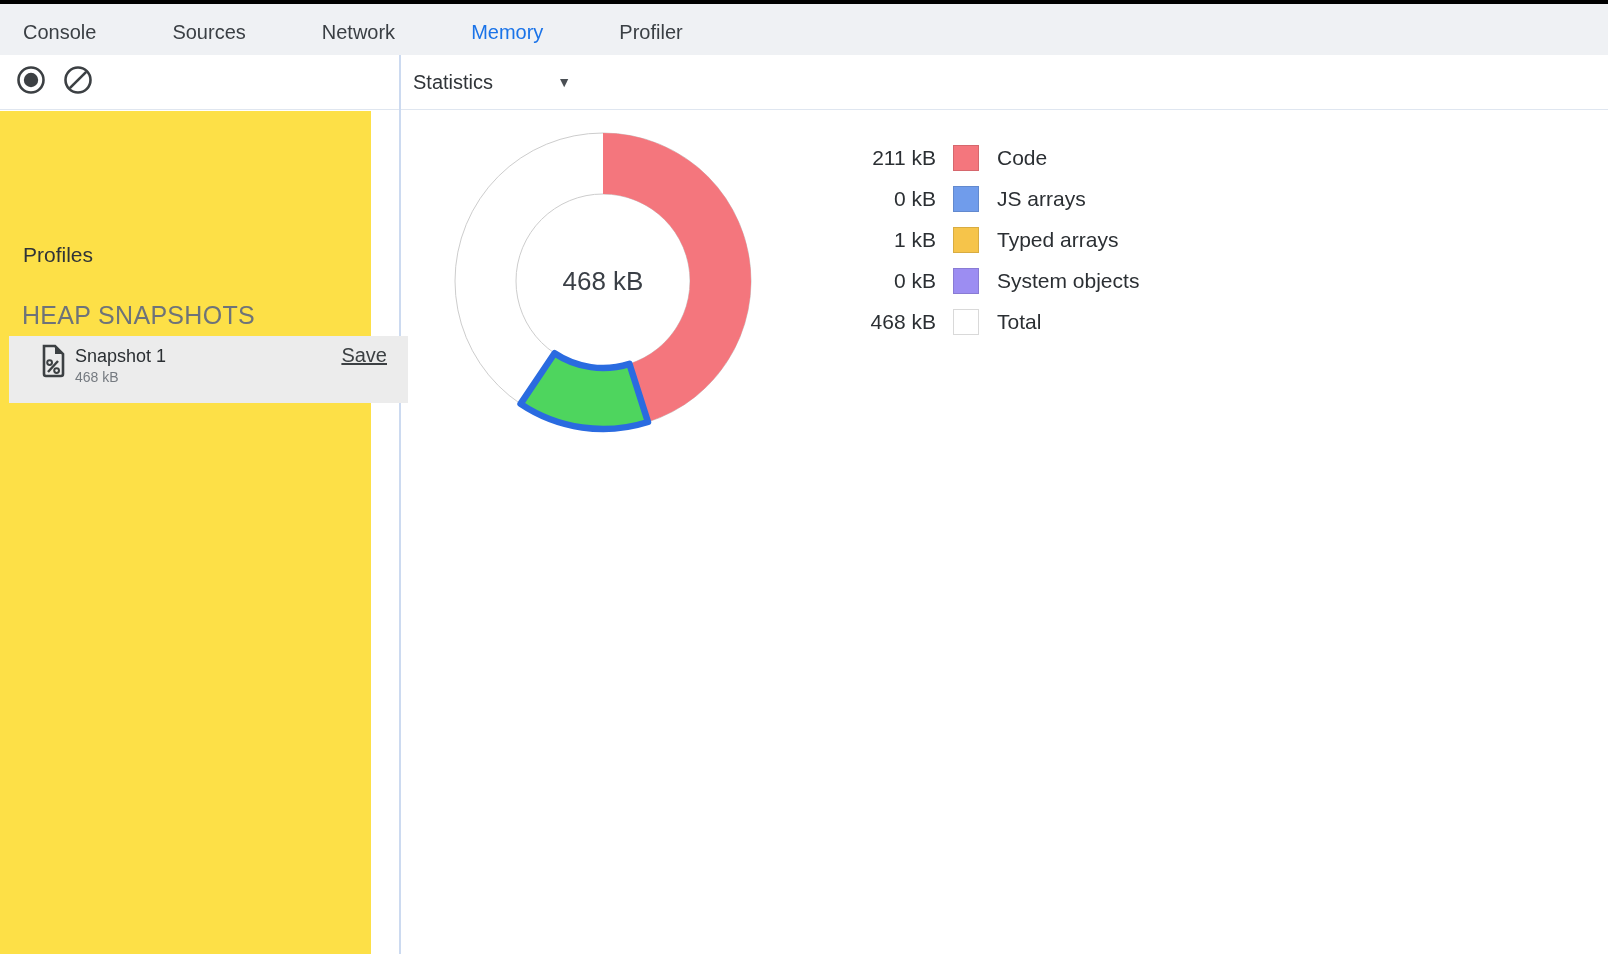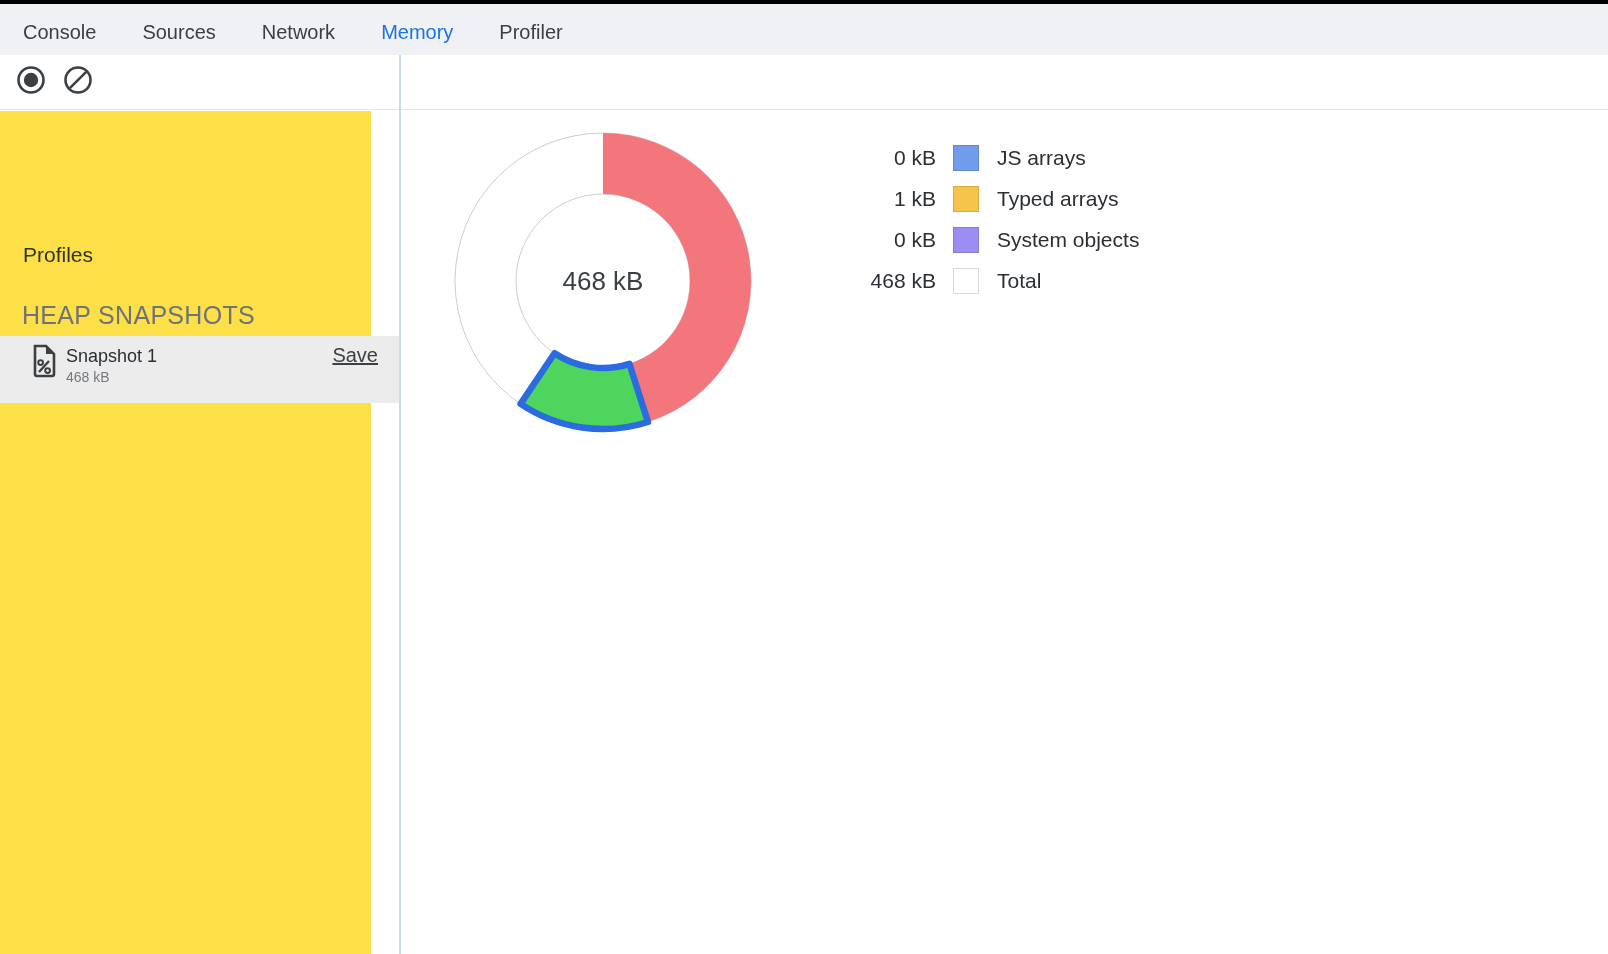--- a/index.html
+++ b/index.html
@@ -3,21 +3,21 @@
 <meta charset="utf-8">
 <style>
   * { margin:0; padding:0; box-sizing:border-box; }
   html,body { width:1608px; height:954px; background:#fff; overflow:hidden;
     font-family:"Liberation Sans","DejaVu Sans",sans-serif; color:#2f3338; }
 
   .top-black-bar { position:absolute; left:0; top:0; width:1608px; height:4px; background:#000; }
 
   
   .tabbar { position:absolute; left:0; top:4px; width:1608px; height:58px;
-    background:#eff1f4; border-bottom:1px solid #e0e7f0; display:flex; }
+    background:#eff1f4; border-bottom:1px solid #e0e7f0; display:flex;gap:30px; }
   .tab { padding:0 23px; display:flex; align-items:center; font-size:20px;
     color:#3a3f44; cursor:default; height:100%; }
   .tab.active { color:#1a73e8; box-shadow:inset 0 -4px 0 #1a73e8; }
 
   
   .toolbar { position:absolute; left:0; top:55px; width:1608px; height:55px;
     background:#fff; border-bottom:1px solid #dfe6f0; }
   .icon-btn { position:absolute; width:32px; height:32px; top:9px; cursor:pointer; }
   .record-btn { left:15px; }
   .clear-btn  { left:62px; }
@@ -26,21 +26,21 @@
     font-size:20px; color:#303438; cursor:pointer; }
   .stats-caret { font-size:14px; color:#4a4f54; }
 
   
   .vdivider { position:absolute; left:399px; top:55px; width:2px; height:899px; background:#ccdaf0; }
 
   
   .sidebar { position:absolute; left:0; top:111px; width:371px; height:843px; background:#fde047; }
   .profiles-heading { position:absolute; left:23px; top:132px; font-size:21px; color:#2f3338; }
   .section-heading { position:absolute; left:22px; top:190px; font-size:25px; color:#6e7379; letter-spacing:.3px; }
-  .snapshot-item { position:absolute; left:0; top:225px; width:399px; height:67px;
+  .snapshot-item { position:absolute; left:9px; top:225px; width:399px; height:67px;
     background:#ececec; cursor:pointer; }
   .snapshot-icon { position:absolute; left:30px; top:7px; }
   .snapshot-text { position:absolute; left:66px; top:8px; }
   .snapshot-title { font-size:18px; color:#2b2f33; line-height:24px; }
   .snapshot-size { font-size:14px; color:#757a80; line-height:18px; }
   .save-link { position:absolute; right:21px; top:8px; font-size:20px; color:#3c4043;
     text-decoration:underline; cursor:pointer;margin-left:40px; }
 
   
   .donut-wrap { position:absolute; left:435px; top:113px; width:336px; height:336px; }
@@ -76,20 +76,24 @@
       <circle cx="16" cy="16" r="12.5" fill="none" stroke="#3c4043" stroke-width="2.6"></circle>
       <circle cx="16" cy="16" r="7.2" fill="#3c4043"></circle>
     </svg>
   </div>
   <div class="icon-btn clear-btn">
     <svg width="32" height="32" viewBox="0 0 32 32">
       <circle cx="16" cy="16" r="12.5" fill="none" stroke="#3c4043" stroke-width="2.6"></circle>
       <line x1="7.8" y1="24.2" x2="24.2" y2="7.8" stroke="#3c4043" stroke-width="2.6"></line>
     </svg>
   </div>
+  <div class="stats-select">
+    <span>Statistics</span>
+    <span class="stats-caret">▼</span>
+  </div>
 </div>
 
 <div class="vdivider"></div>
 
 <div class="sidebar">
   <div class="profiles-heading">Profiles</div>
   <div class="section-heading">HEAP SNAPSHOTS</div>
   <div class="snapshot-item">
     <svg class="snapshot-icon" width="28" height="36" viewBox="0 0 28 36">
       <path d="M5 3 h11 l8 8 v20 a2 2 0 0 1 -2 2 H7 a2 2 0 0 1 -2 -2 Z" fill="none" stroke="#3c4043" stroke-width="2.6"></path>
@@ -114,20 +118,25 @@
         <path d="M168.00,20.00 A148,148 0 0 1 212.98,309.00 L194.44,250.89 A87,87 0 0 0 168.00,81.00 Z" fill="#F4767D"></path>
         <path d="M85.57,290.92 A148,148 0 0 1 83.93,289.80 L118.58,239.60 A87,87 0 0 0 119.54,240.26 Z" fill="#F6C44A"></path>
         <path d="M212.98,309.00 A148,148 0 0 1 85.57,290.92 L119.54,240.26 A87,87 0 0 0 194.44,250.89 Z" fill="#4ED55E" stroke="#2a6be0" stroke-width="6.5" stroke-linejoin="round"></path>
       </g>
   </svg>
   <div class="donut-center-label">468 kB</div>
 </div>
 
 <div class="legend" id="legend">
     <div class="legend-row">
+    <span class="legend-value">211 kB</span>
+    <span class="legend-swatch" style="background: rgb(244, 118, 125);"></span>
+    <span class="legend-label">Code</span>
+  </div>
+    <div class="legend-row">
     <span class="legend-value">0 kB</span>
     <span class="legend-swatch" style="background: rgb(112, 156, 235);"></span>
     <span class="legend-label">JS arrays</span>
   </div>
     <div class="legend-row">
     <span class="legend-value">1 kB</span>
     <span class="legend-swatch" style="background: rgb(246, 196, 74);"></span>
     <span class="legend-label">Typed arrays</span>
   </div>
     <div class="legend-row">

